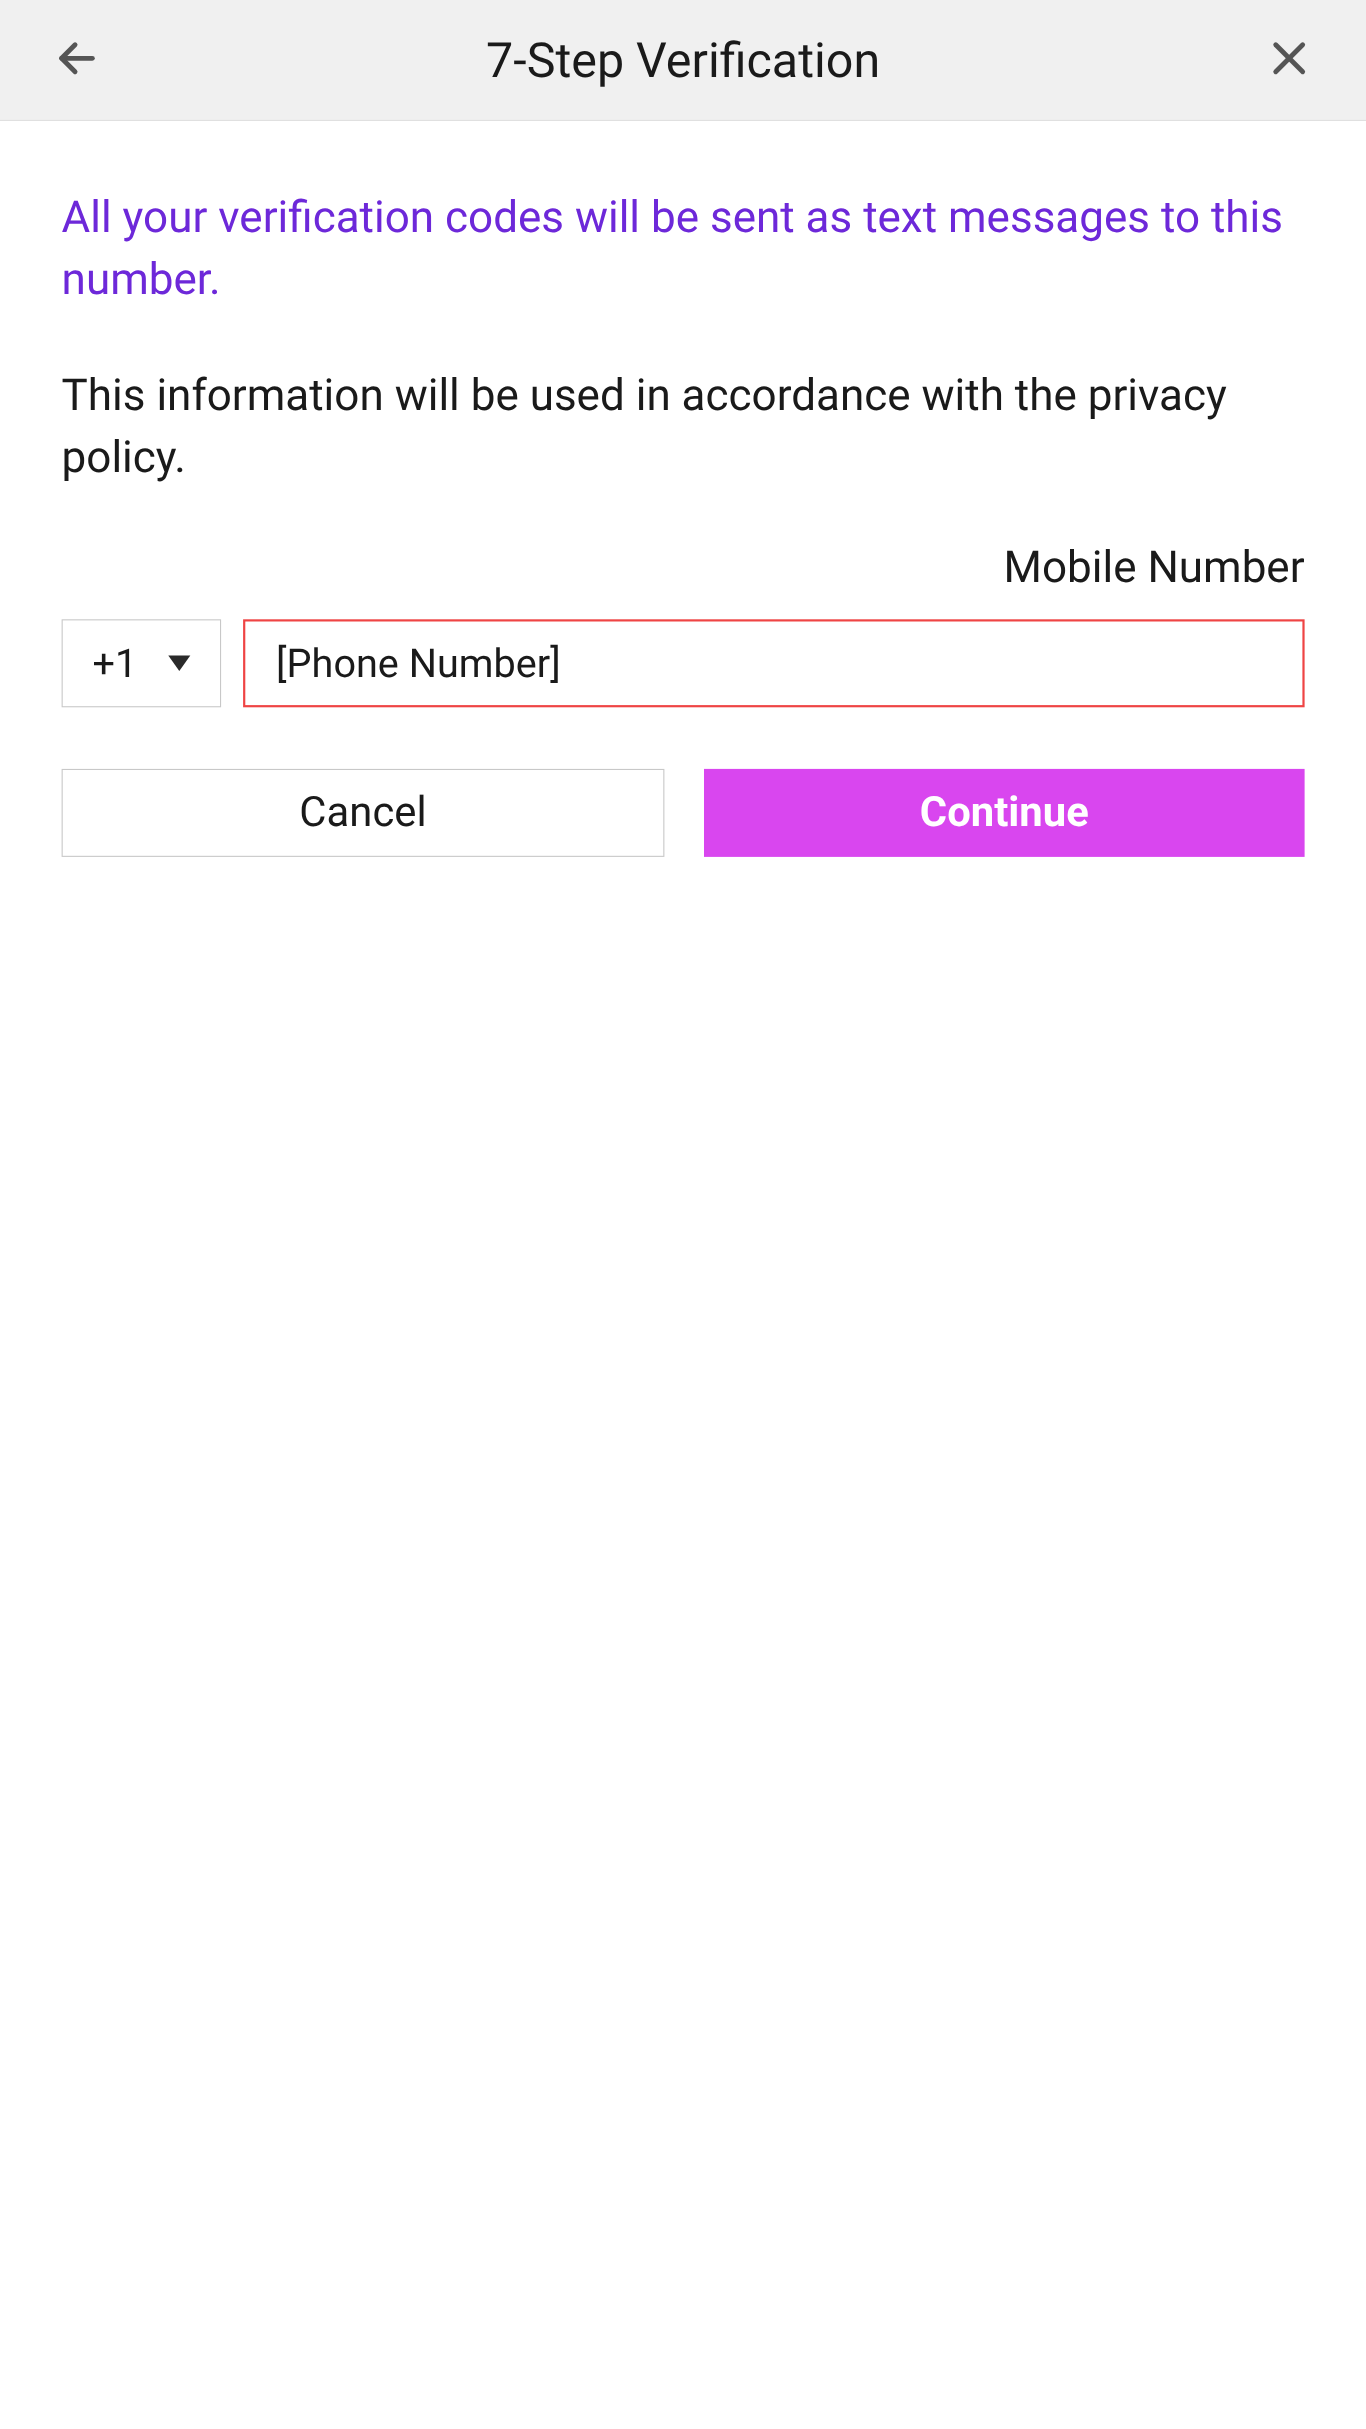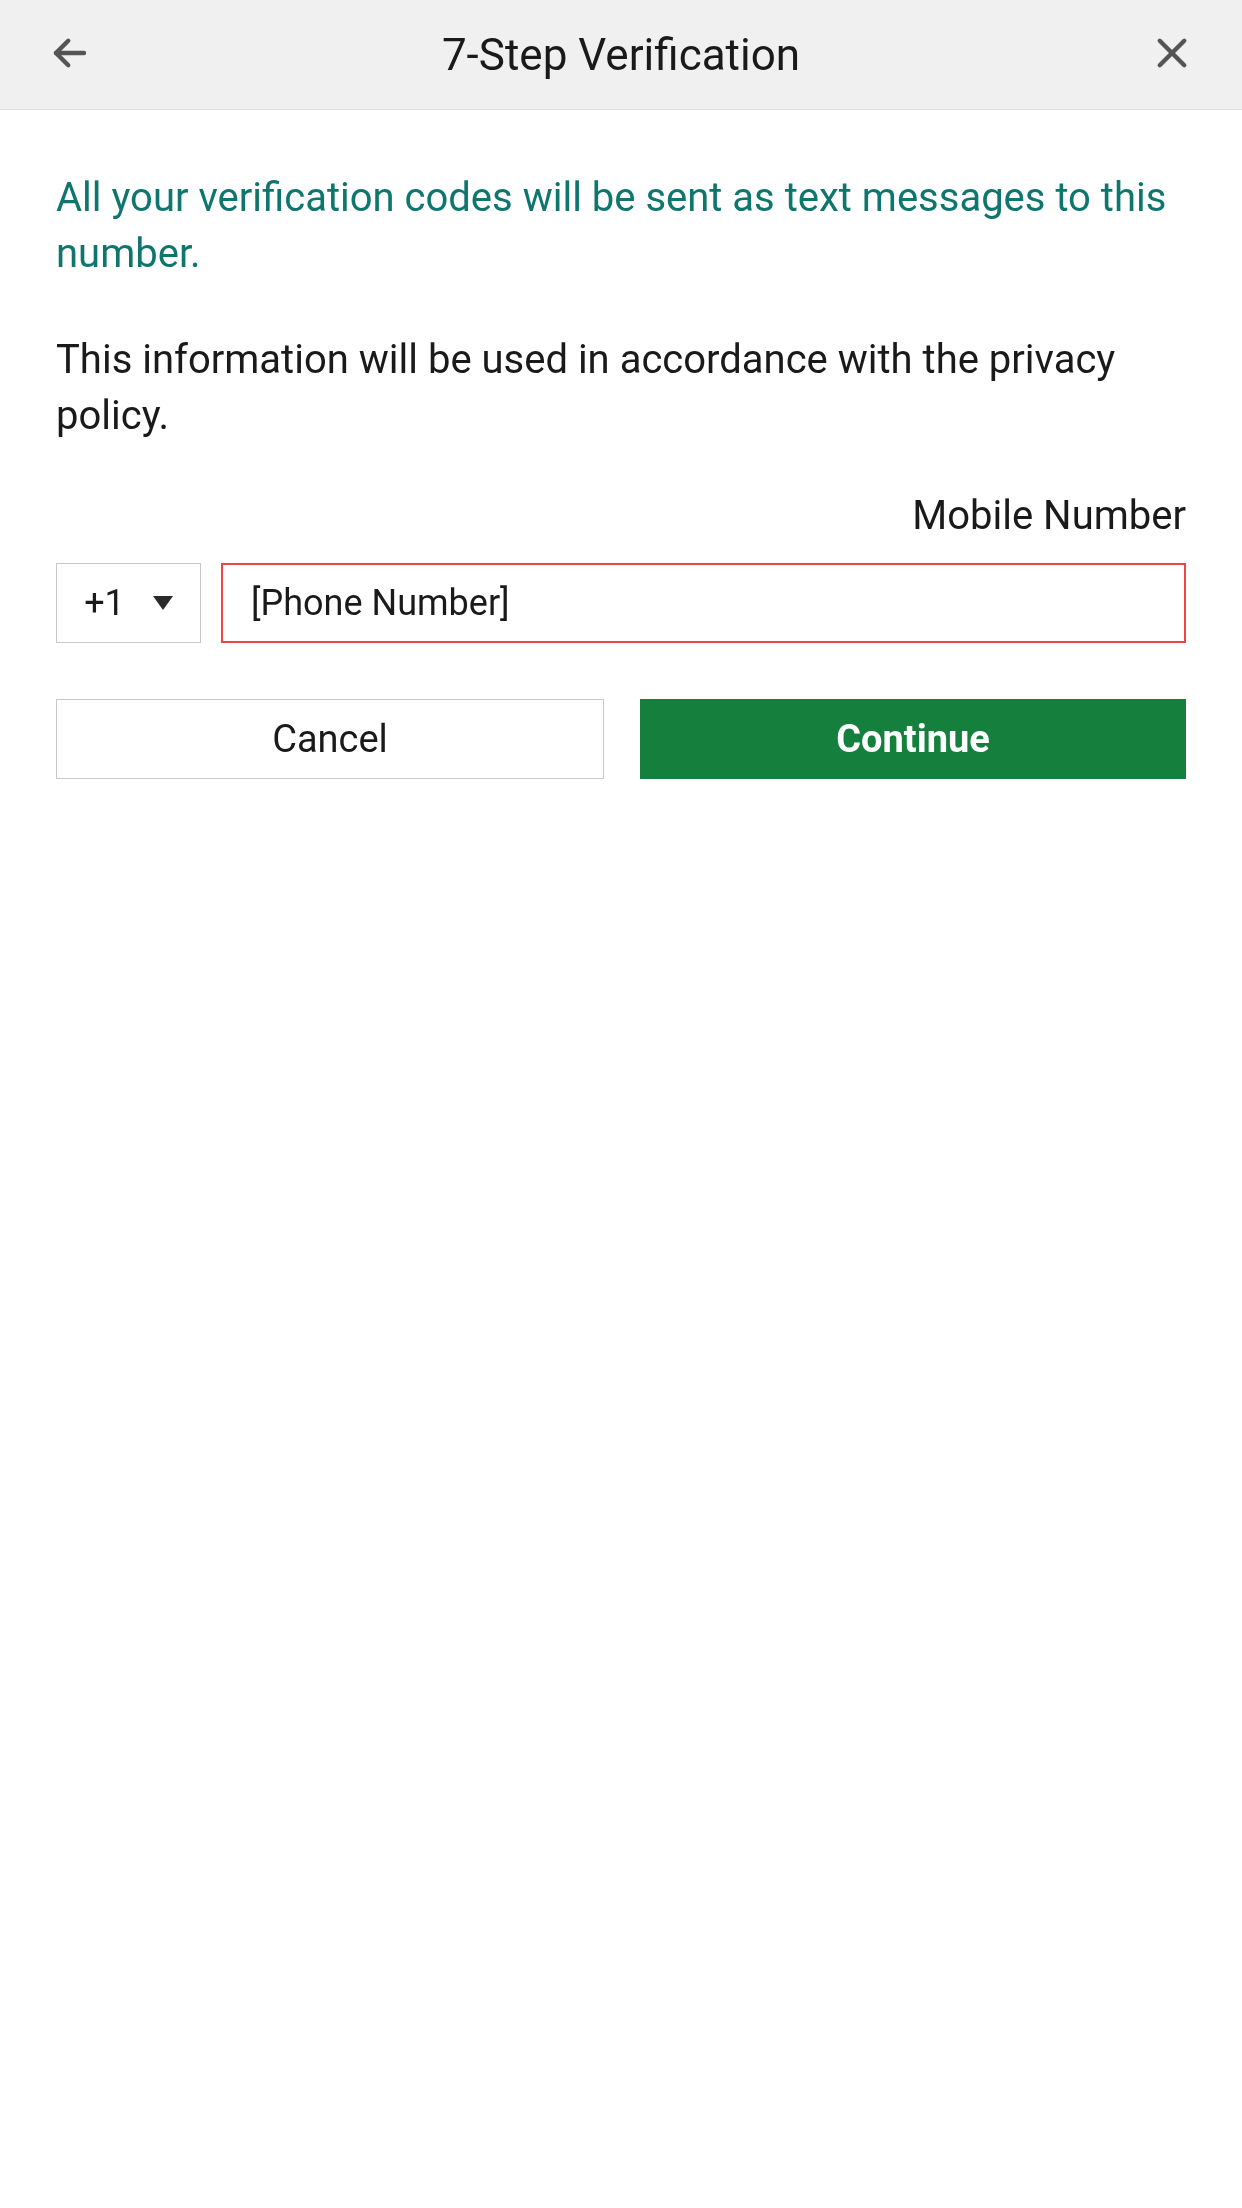--- a/index.html
+++ b/index.html
@@ -44,21 +44,21 @@
     .icon-btn svg {
       width: 42px;
       height: 42px;
     }
     .content {
       padding: 60px 56px;
     }
     .description {
       font-size: 40px;
       line-height: 1.4;
-      color: #0f766e;
+      color: #6d28d9;
       margin-bottom: 50px;
     }
     .description2 {
       font-size: 40px;
       line-height: 1.4;
       color: #1a1a1a;
       margin-bottom: 48px;
     }
     .field-label {
       font-size: 40px;
@@ -117,21 +117,21 @@
       border: none;
       font-family: inherit;
     }
     .btn-cancel {
       background: #ffffff;
       border: 1px solid #c8c8c8;
       color: #1a1a1a;
       font-weight: 400;
     }
     .btn-continue {
-      background: #15803d;
+      background: #d946ef;
       color: #ffffff;
       font-weight: 700;
     }
   </style>
 </head>
 <body>
 
 <div class="header">
   <div class="icon-btn">
     <span>

